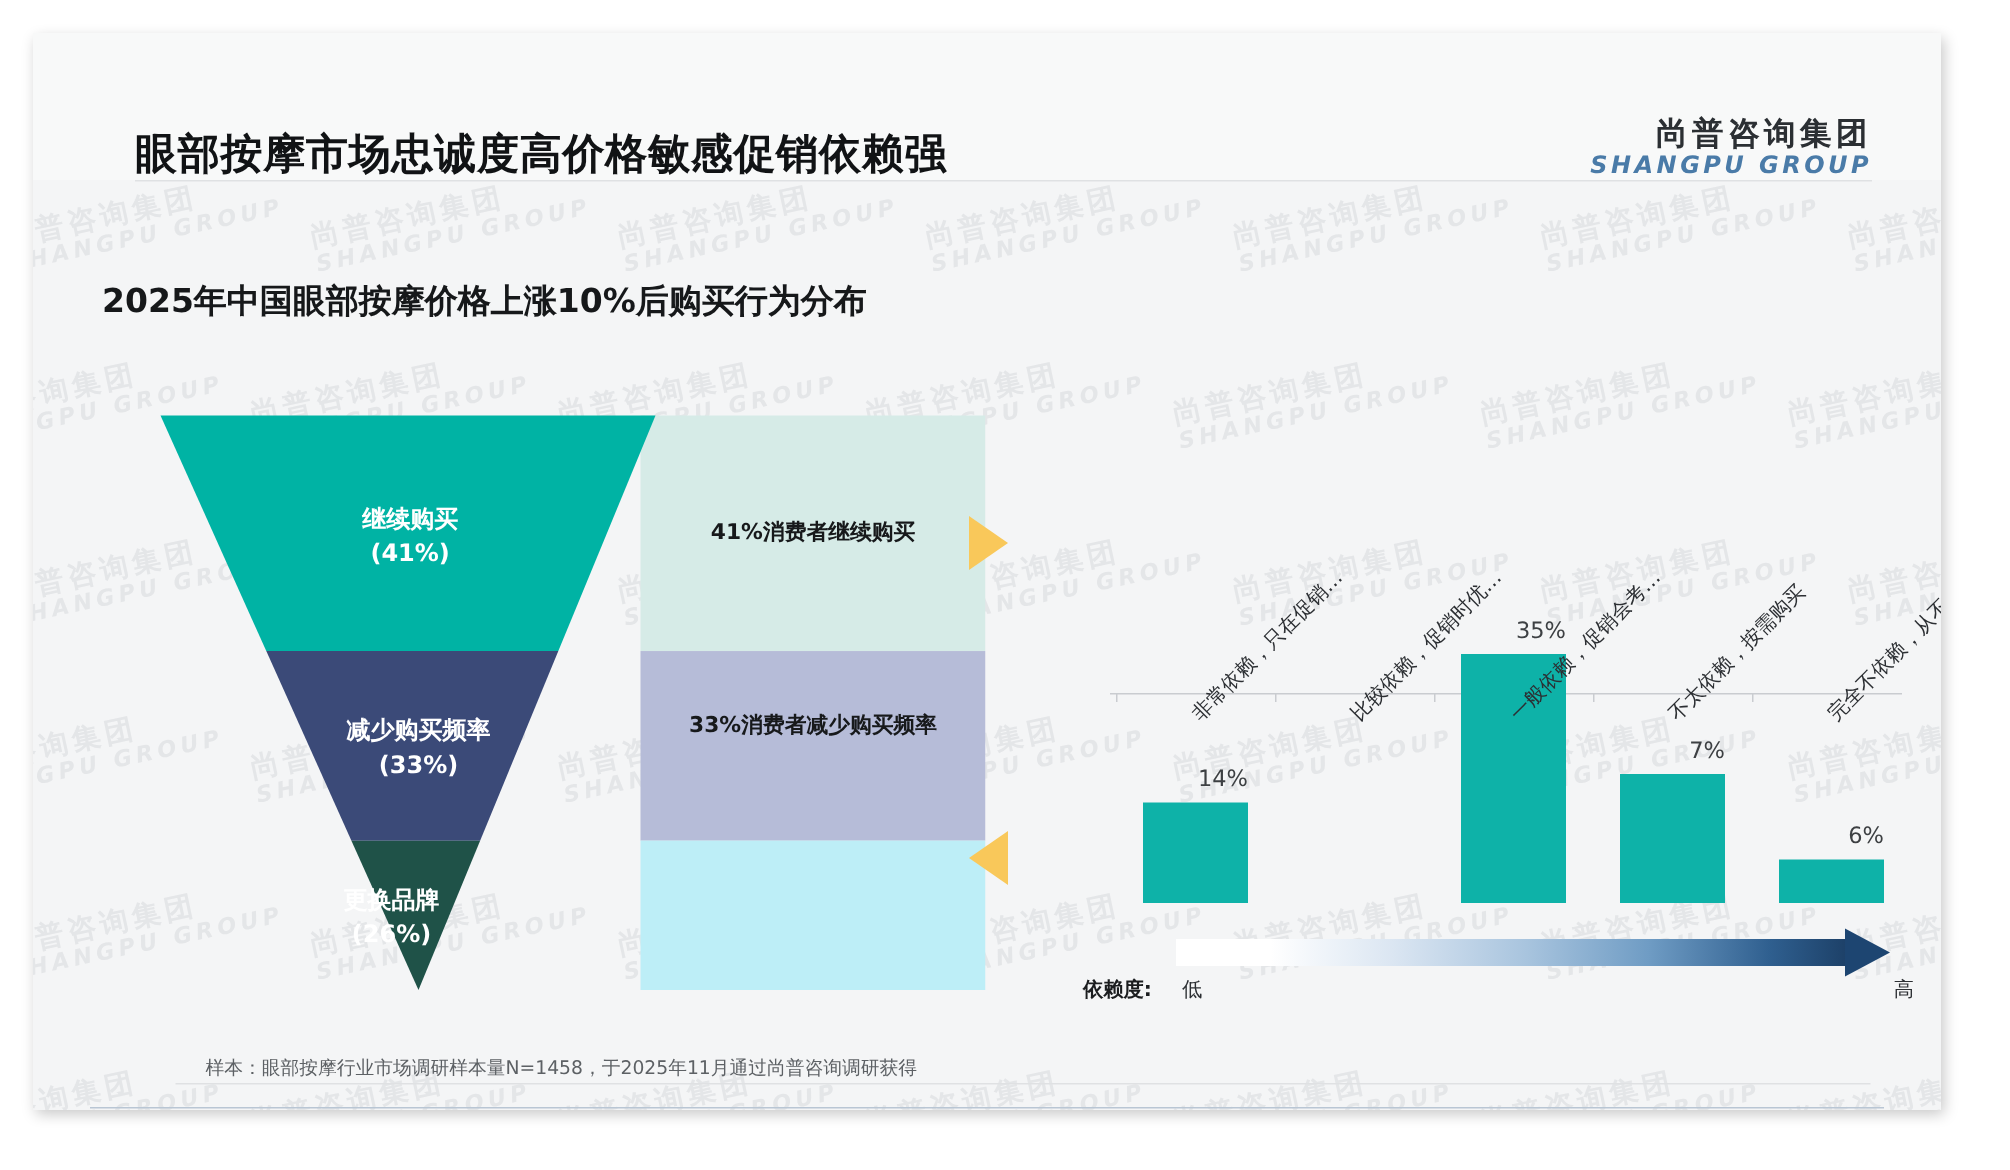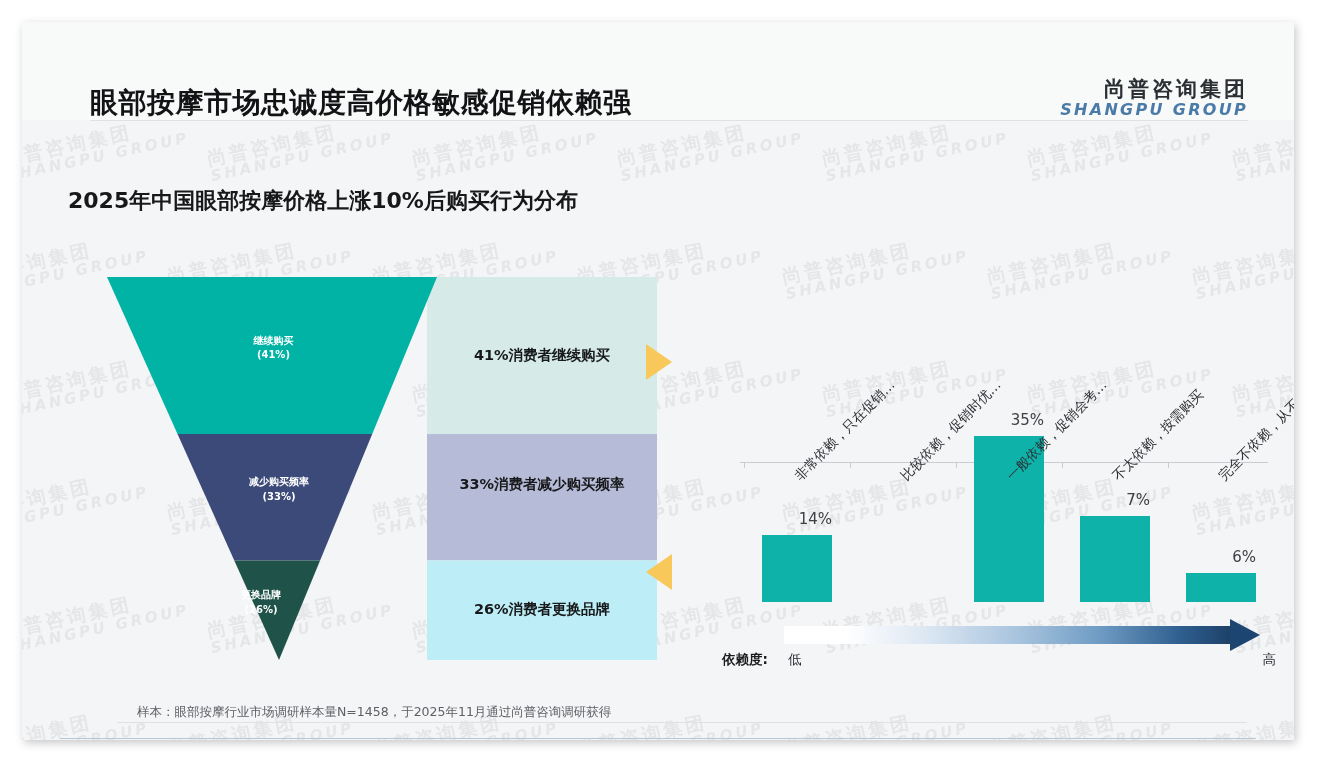--- a/index.html
+++ b/index.html
@@ -40,21 +40,21 @@
   .logo{position:absolute;right:46px;top:55px;text-align:right;z-index:4;}
   .logo .logo-cn{font-size:21px;font-weight:bold;color:#2b2f33;letter-spacing:3px;line-height:1.15;}
   .logo .logo-en{font-size:16px;font-weight:bold;font-style:italic;color:#4a7ba8;letter-spacing:2.3px;line-height:1.15;}
   
   .panel-title{position:absolute;font-size:22px;font-weight:bold;color:#16181a;z-index:5;}
   #title-left{left:46px;top:164px;}
   #title-right{left:718px;top:164px;}
   
   .funnel-wrap{position:absolute;left:75px;top:250px;width:560px;height:395px;z-index:4;}
   .funnel-svg{position:absolute;left:0;top:0;}
-  .fn-label{position:absolute;color:#ffffff;font-weight:bold;font-size:10px;text-align:center;line-height:1.45;z-index:6;}
+  .fn-label{position:absolute;color:#ffffff;font-weight:bold;font-size:16px;text-align:center;line-height:1.45;z-index:6;}
   .side-text{position:absolute;color:#17191b;font-weight:bold;font-size:14.5px;text-align:center;line-height:1.6;z-index:6;}
   
   .bars-wrap{position:absolute;left:700px;top:250px;width:560px;height:340px;z-index:4;}
   .bar-col{position:absolute;bottom:0;width:70px;}
   .bar-rect{position:absolute;bottom:0;left:0;width:100%;background:#0eb2a8;}
   .bar-val{position:absolute;width:100%;text-align:right;font-size:15px;color:#3d4043;}
   .axis-line{position:absolute;left:20px;bottom:0;width:528px;height:1px;background:#c9ccd0;}
   .axis-tick{position:absolute;bottom:-5px;width:1px;height:6px;background:#c9ccd0;}
   .cat-label{
     position:absolute;font-size:13.5px;color:#2c2f33;white-space:nowrap;
@@ -314,21 +314,20 @@
         <div>减少购买频率</div>
         <div>(33%)</div>
       </div>
     <div class="fn-label" id="fl2" style="left: 74px; top: 316.21px; width: 180px;">
         <div>更换品牌</div>
         <div>(26%)</div>
       </div>
 
     <div class="side-text" id="st0" style="left: 342px; top: 71.515px; width: 206px;">41%消费者继续购买</div>
     <div class="side-text" id="st1" style="left: 342px; top: 201.225px; width: 206px;">33%消费者减少购买频率</div>
-    <div class="side-text" id="st2" style="left: 342px; top: 326.21px; width: 206px;">26%消费者更换品牌</div>
   </div>
 
   <svg style="position:absolute;left:620px;top:320px;z-index:6;" width="34" height="40">
     <polygon points="4,2 30,20 4,38" fill="#f9c85a"></polygon>
   </svg>
   <svg style="position:absolute;left:620px;top:530px;z-index:6;" width="34" height="40">
     <polygon points="30,2 4,20 30,38" fill="#f9c85a"></polygon>
   </svg>
 
   <div class="bars-wrap" id="bars-wrap" style="height: 330px;">

